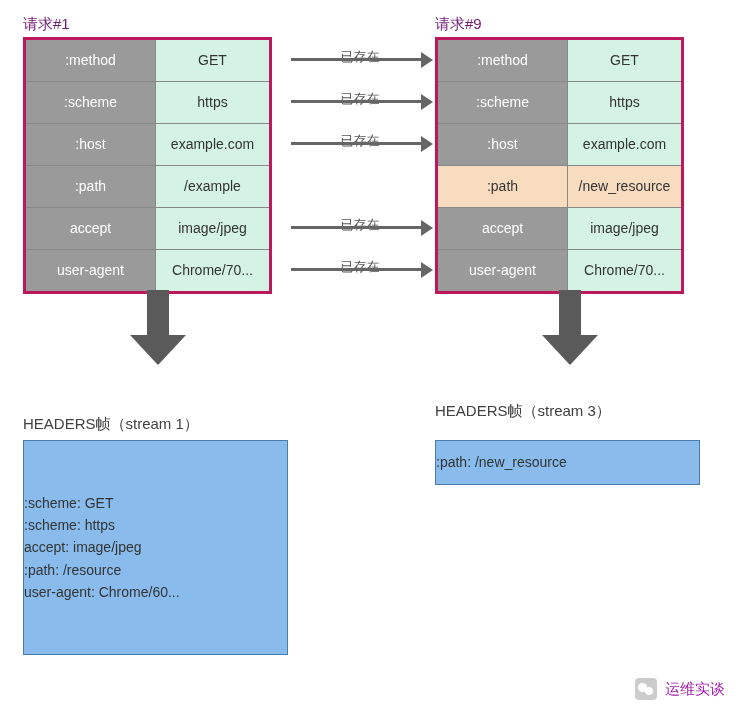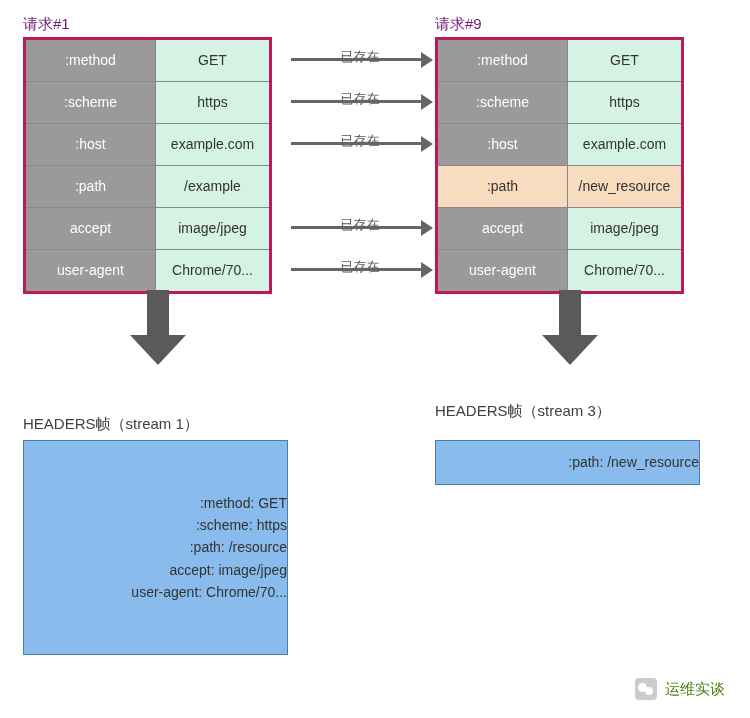--- a/index.html
+++ b/index.html
@@ -74,34 +74,34 @@
     border-right: 28px solid transparent;
     border-top: 30px solid #5a5a5a;
   }
 
   .frame-title { position: absolute; font-size: 15px; color: #404040; }
   .frame-box {
     position: absolute;
     background: #89bcec;
     border: 1px solid #4a7cb0;
     display: flex;
-    align-items: flex-end;
+    align-items: flex-start;
     justify-content: center;
     flex-direction: column;
     color: #333;
     font-size: 14px;
     text-align: center;
     line-height: 1.6;
   }
 
   .watermark {
     position: absolute;
     right: 10px; bottom: 5px;
     font-size: 15px;
-    color: #4d7c0f;
+    color: #a21caf;
     display: flex;
     align-items: center;
     gap: 8px;
   }
   .watermark .wechat-icon {
     width: 22px; height: 22px;
     border-radius: 4px;
     background: #ccc;
     position: relative;
   }
@@ -201,25 +201,25 @@
     <div class="shaft"></div>
       <div class="head"></div>
   </div>
   <div class="big-arrow" style="left:527px; top:275px;">
     <div class="shaft"></div>
       <div class="head"></div>
   </div>
 
   <div class="frame-title" style="left:8px; top:400px;">HEADERS帧（stream 1）</div>
   <div class="frame-box" style="left:8px; top:425px; width:265px; height:215px;">
-    <div>:method: GET</div>
+    <div>:scheme: GET</div>
     <div>:scheme: https</div>
+    <div>accept: image/jpeg</div>
     <div>:path: /resource</div>
-    <div>accept: image/jpeg</div>
-    <div>user-agent: Chrome/70...</div>
+    <div>user-agent: Chrome/60...</div>
   </div>
 
   <div class="frame-title" style="left:420px; top:387px;">HEADERS帧（stream 3）</div>
   <div class="frame-box" style="left:420px; top:425px; width:265px; height:45px;">
     <div>:path: /new_resource</div>
   </div>
 
   <div class="watermark">
     <span class="wechat-icon"></span>
     <span>运维实谈</span>

